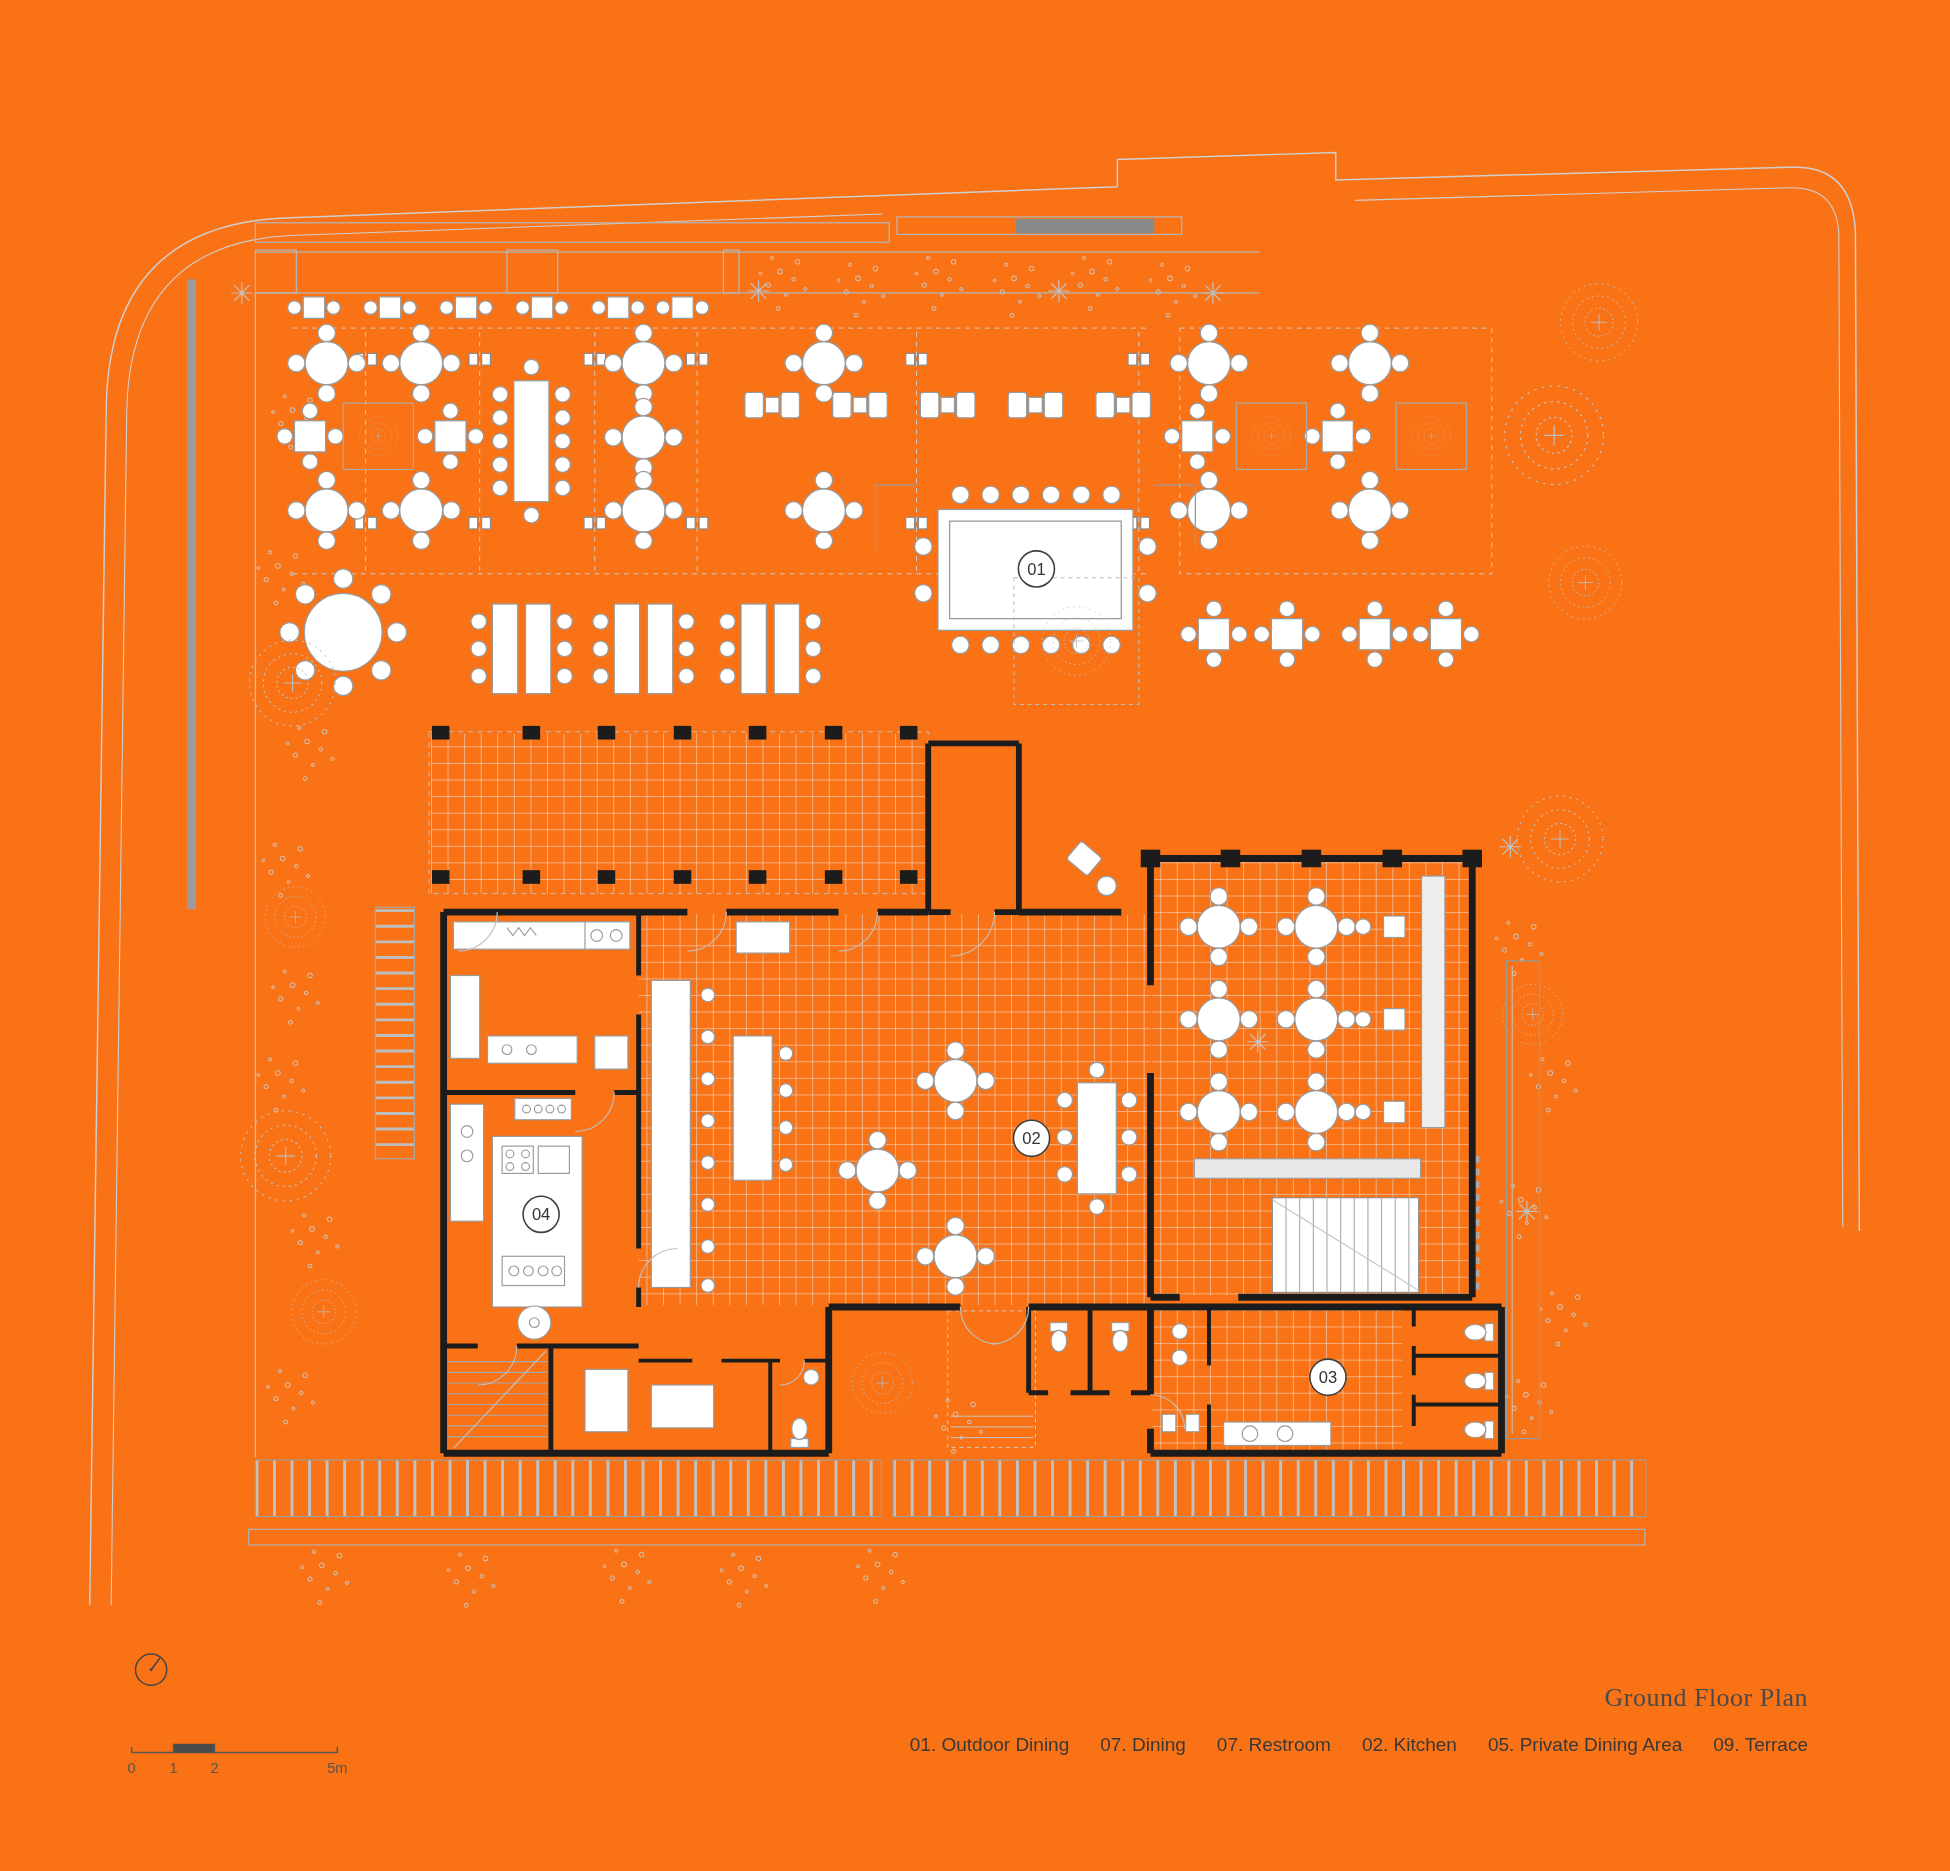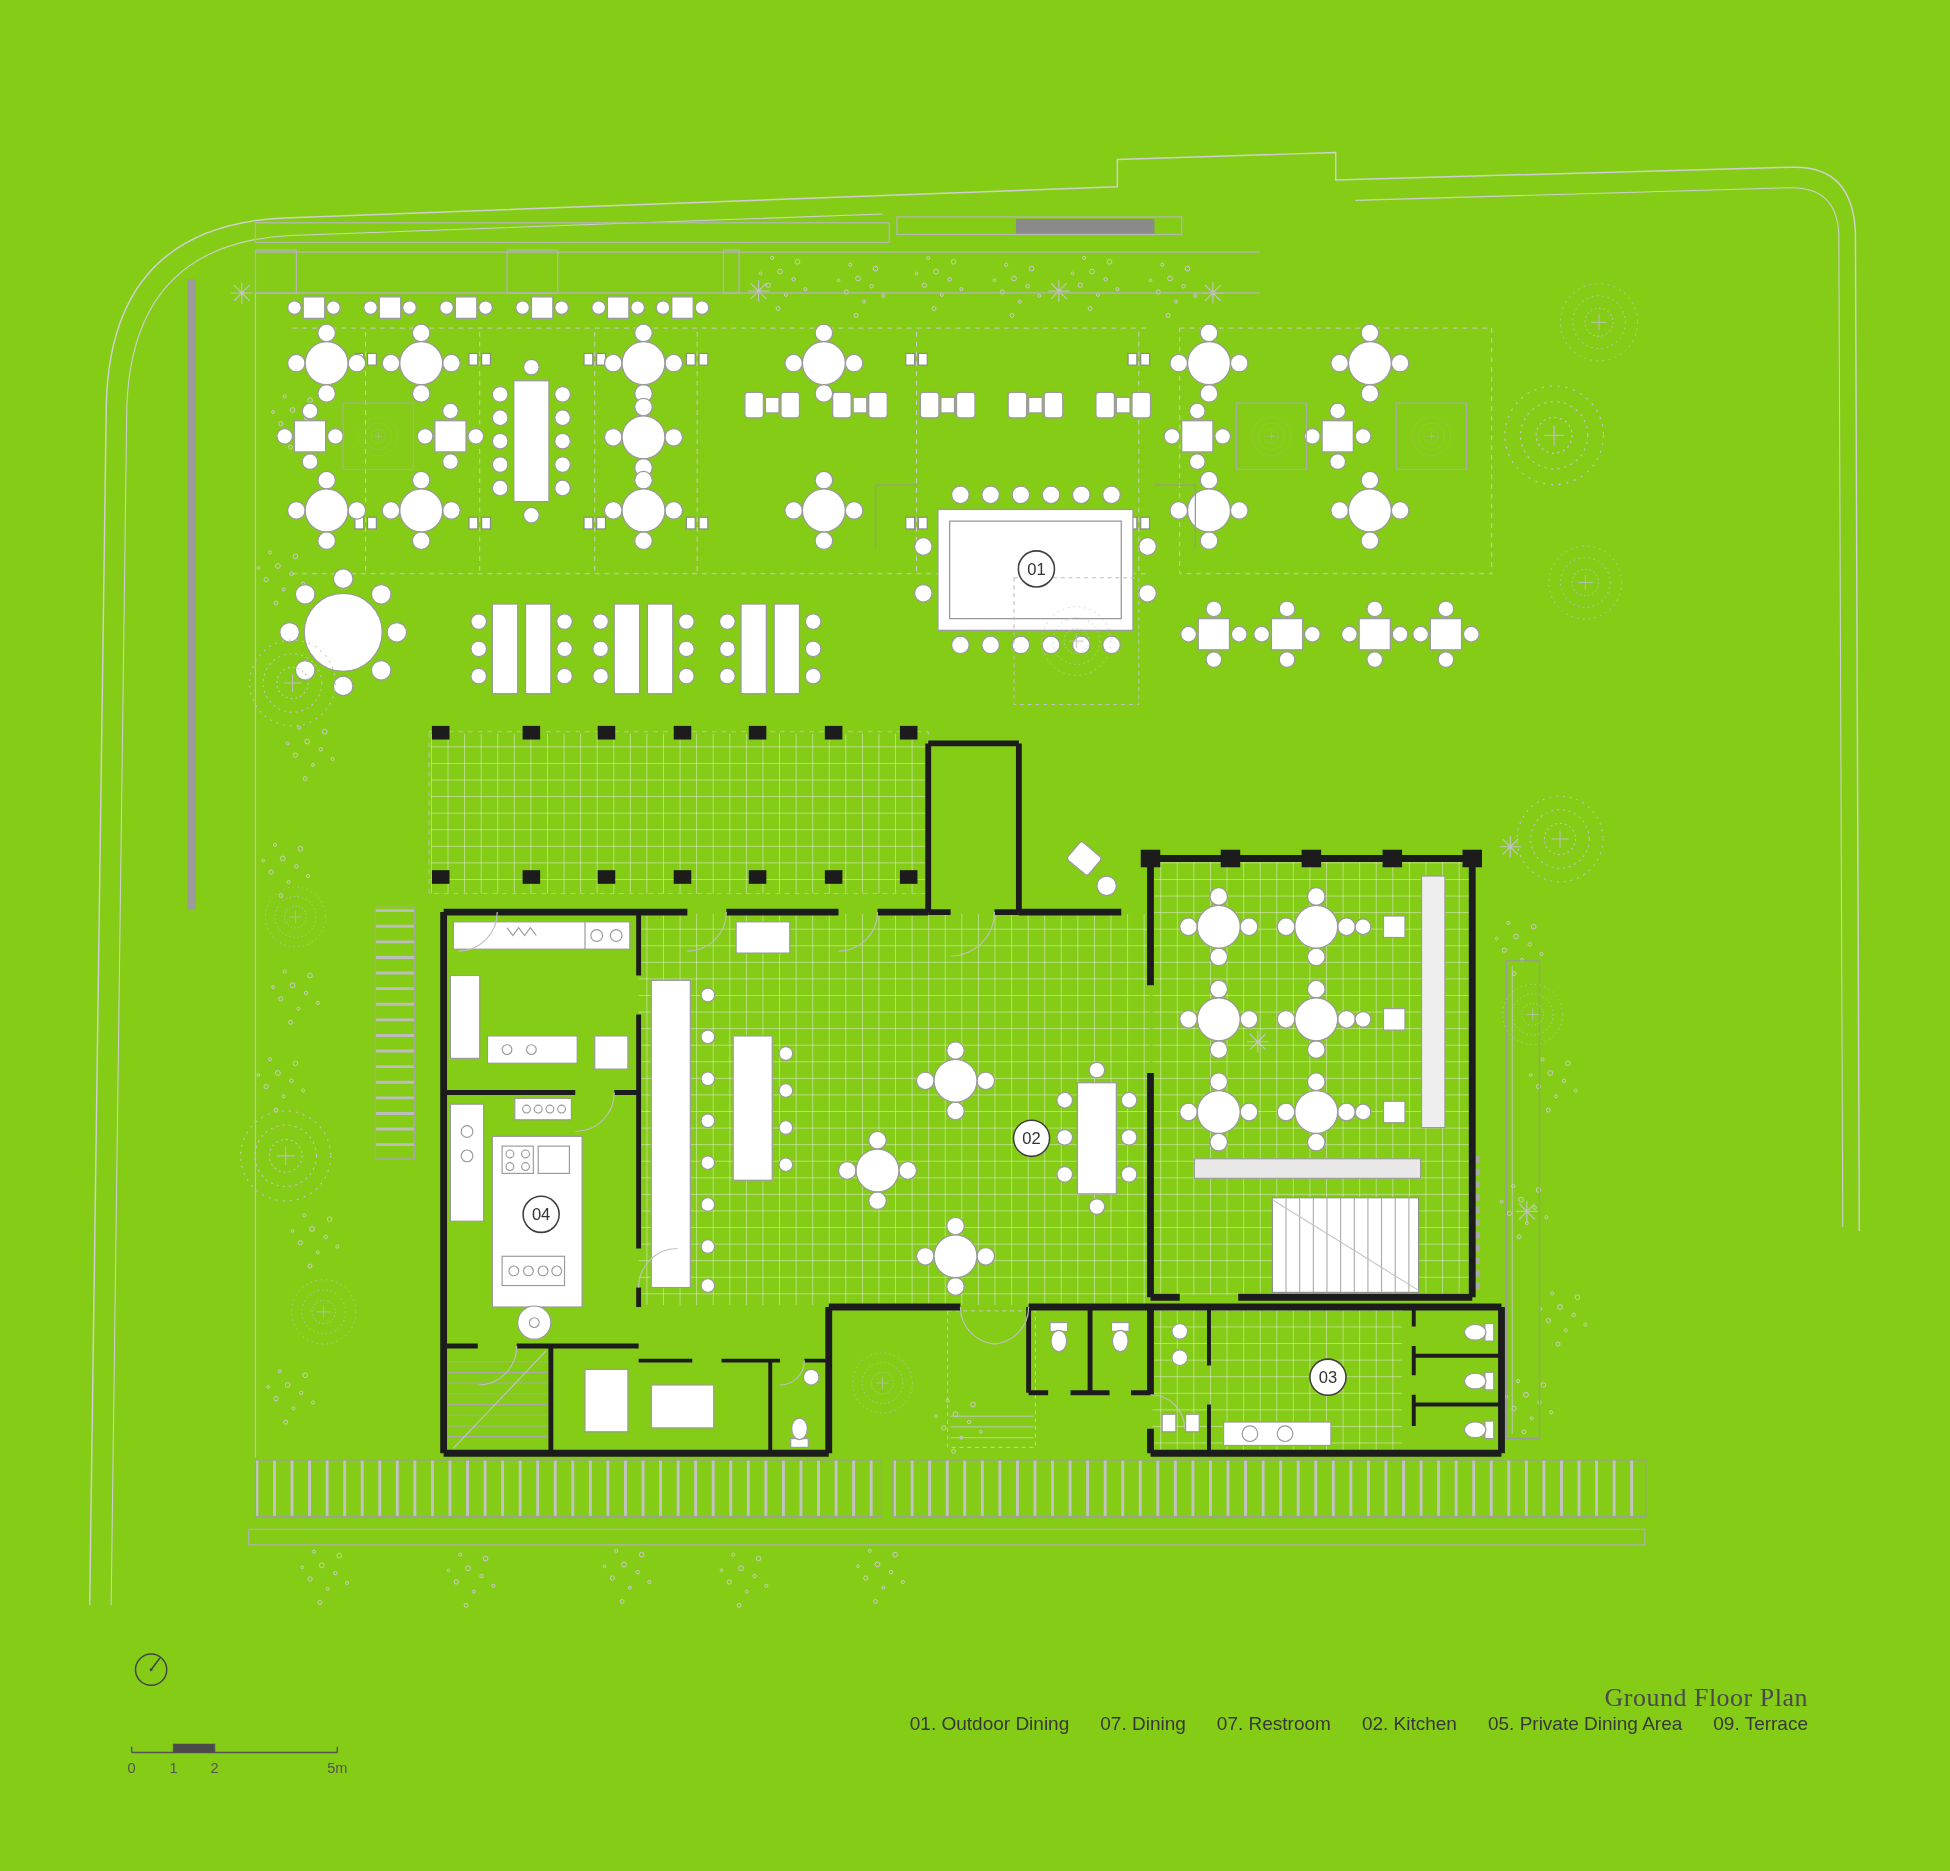--- a/index.html
+++ b/index.html
@@ -1,23 +1,23 @@
 <!DOCTYPE html>
 <html><head>
 <meta charset="utf-8">
 <style>
   html,body{margin:0;padding:0;background:#fff;}
-  .canvas{position:relative;width:1950px;height:1872px;background:#84cc16;overflow:hidden;
+  .canvas{position:relative;width:1950px;height:1872px;background:#f97316;overflow:hidden;
           font-family:"Liberation Sans",sans-serif;}
   .canvas svg{position:absolute;left:0;top:0;}
   .marker-text{font-family:"Liberation Sans",sans-serif;font-size:17px;fill:#333;text-anchor:middle;}
   .scale-text{font-family:"Liberation Sans",sans-serif;font-size:15px;fill:#555;text-anchor:middle;}
   .title-block{position:absolute;right:142px;top:1683px;text-align:right;}
   .plan-title{font-family:"Liberation Serif",serif;font-size:26px;color:#4a4a4a;letter-spacing:0.5px;}
-  .plan-legend{display:flex;gap:31px;justify-content:flex-end;margin-top:0;
+  .plan-legend{display:flex;gap:31px;justify-content:flex-end;margin-top:21px;
                font-size:19px;color:#383838;white-space:nowrap;}
 </style>
 </head>
 <body>
 
 <div class="canvas">
 <svg width="1950" height="1872" viewBox="0 0 2000 1919">
   <defs>
     <pattern id="grid" width="17" height="17" patternUnits="userSpaceOnUse">
       <path d="M17 0H0V17" fill="none" stroke="#ededed" stroke-width="1"></path>

